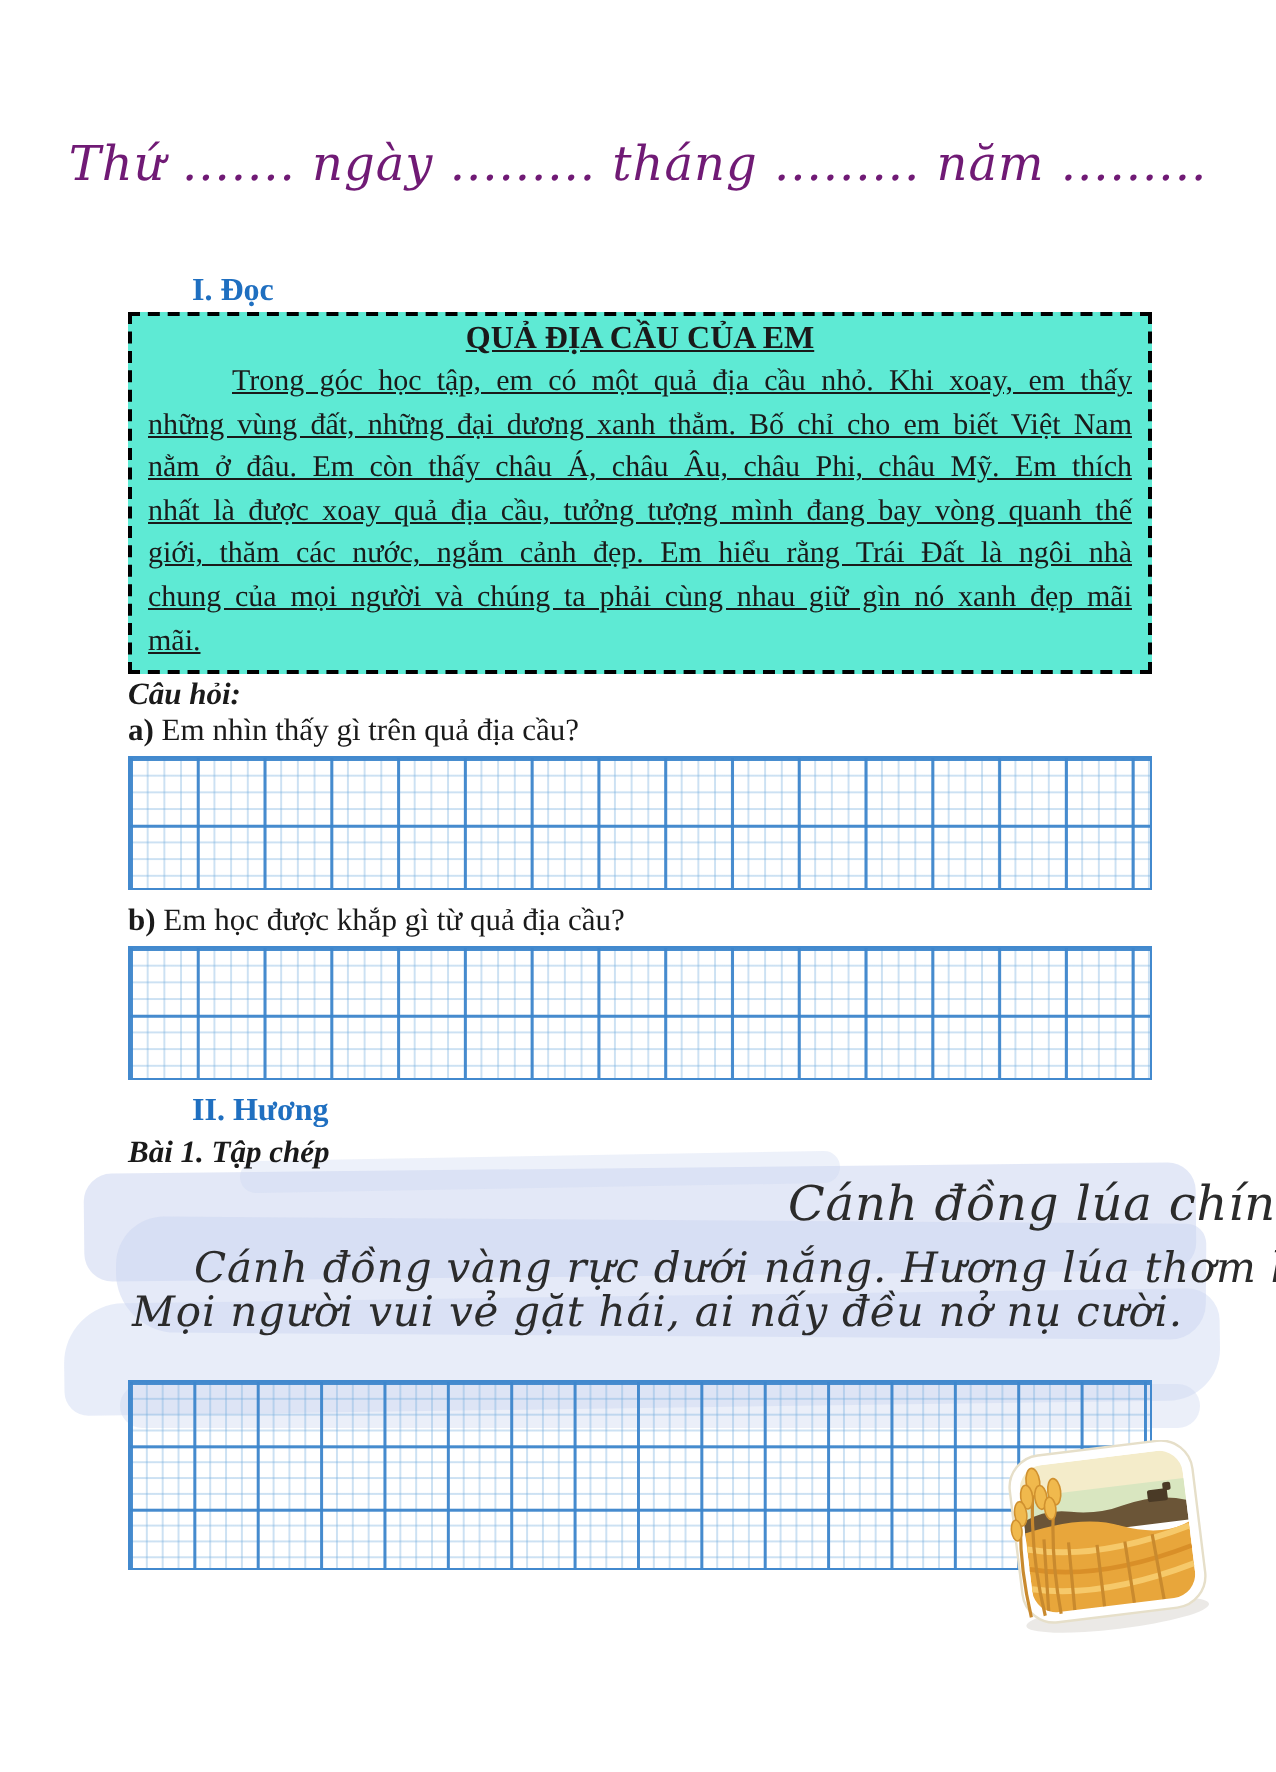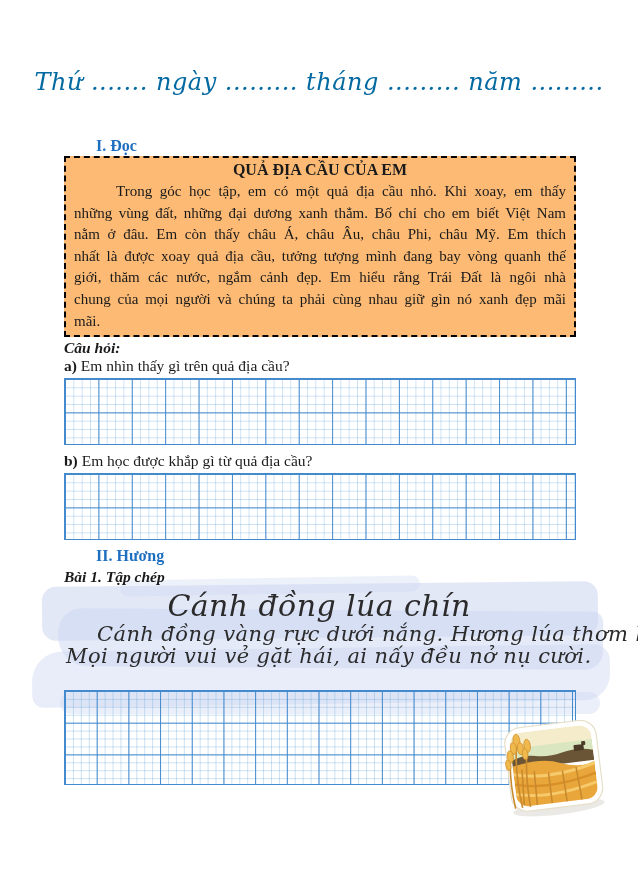--- a/index.html
+++ b/index.html
@@ -13,21 +13,21 @@
   }
   .abs{position:absolute;}
 
   
   .date-line{
     left:0;top:68px;width:638px;
     text-align:center;
     font-family:"DejaVu Serif", serif;
     font-style:italic;
     font-size:24px;
-    color:#0369a1;
+    color:#701a75;
     letter-spacing:.5px;
   }
   .lesson-title{
     left:0;top:109px;width:638px;
     text-align:center;
     font-weight:bold;
     font-size:16px;
     color:#c00000;
   }
   .section-heading{
@@ -36,23 +36,24 @@
     font-size:16px;
     color:#1f6fc0;
     margin-left:32px;
   }
 
   
   .reading-box{
     left:64px;top:156px;width:512px;height:181px;
     box-sizing:border-box;
     border:2.6px dashed #000;
-    background:#fdba74;
+    background:#5eead4;
     padding:2px 8px 0 8px;
     overflow:hidden;
+    text-decoration:underline;
   }
   .box-title{
     text-align:center;
     font-weight:bold;
     font-size:16px;
     margin:1px 0 2px 0;
   }
   .passage{
     font-size:15px;
     line-height:21.6px;
@@ -86,21 +87,21 @@
   .wash{background:#ccd6f1;border-radius:14px;}
 
   
   .cursive{
     font-family:"DejaVu Serif", serif;
     font-style:italic;
     color:#2b2b2b;
     letter-spacing:.4px;
     white-space:nowrap;
   }
-  .copy-title{left:0;top:588px;width:638px;text-align:center;font-size:30px;}
+  .copy-title{left:0;top:588px;width:638px;text-align:right;font-size:24px;}
   .copy-line1{left:97px;top:622px;font-size:21px;}
   .copy-line2{left:66px;top:644px;font-size:21px;}
 </style>
 </head>
 <body>
 
 <div id="page">
 
   <div class="abs wash" style="left:42px;top:584px;width:556px;height:54px;opacity:.55;transform:rotate(-.6deg);"></div>
   <div class="abs wash" style="left:58px;top:610px;width:545px;height:58px;opacity:.5;transform:rotate(.4deg);border-radius:24px 10px 18px 30px;"></div>

